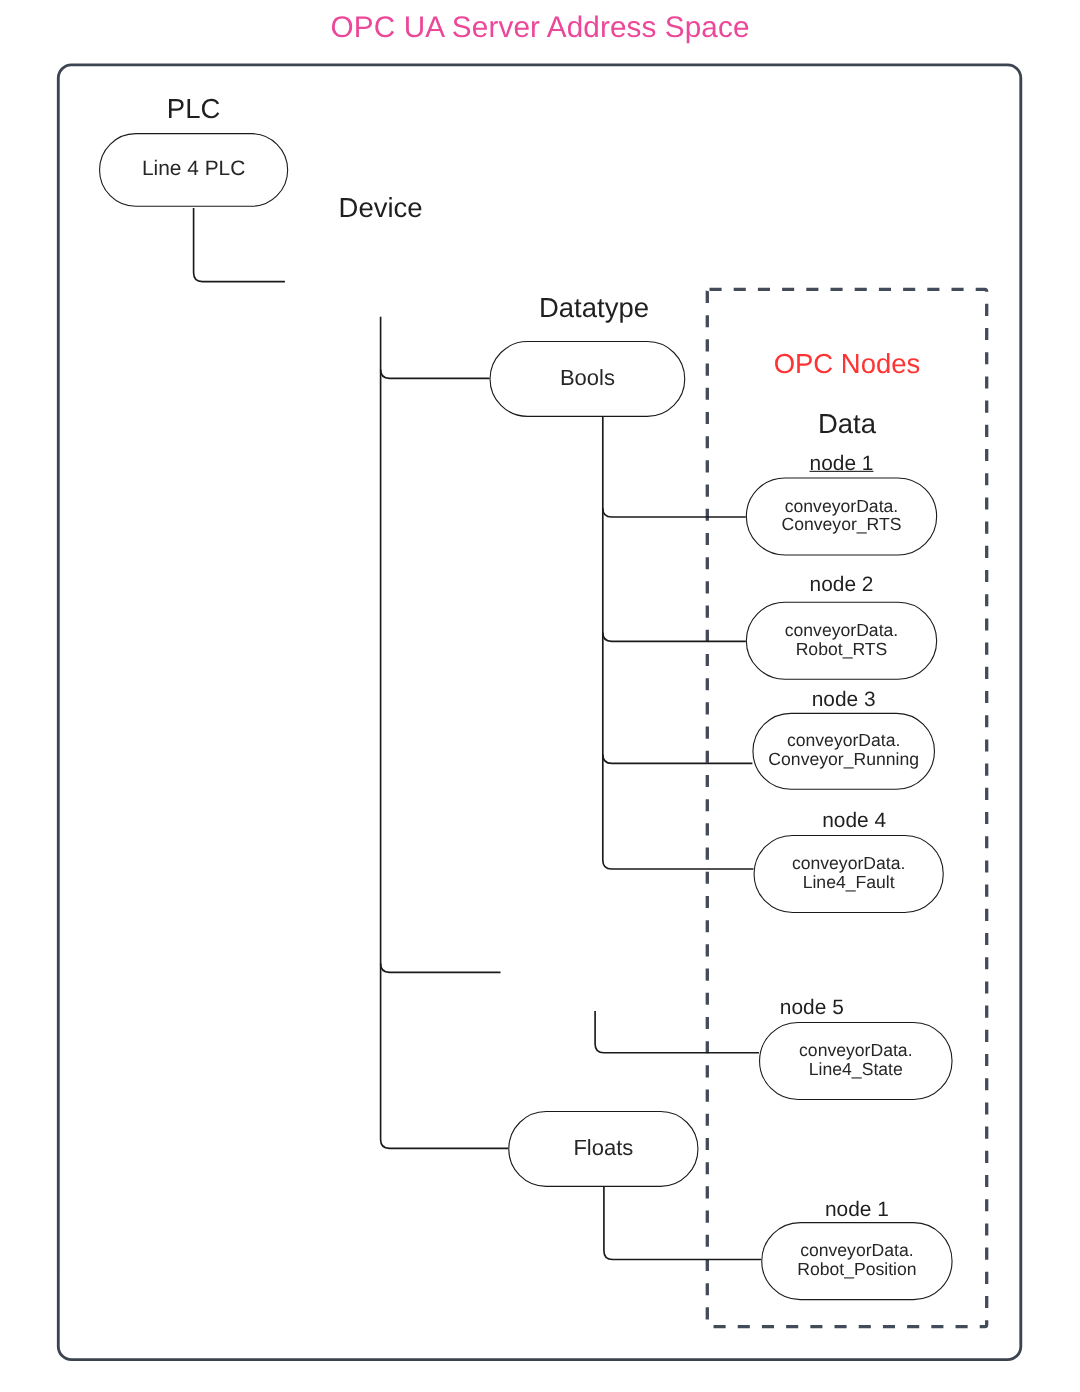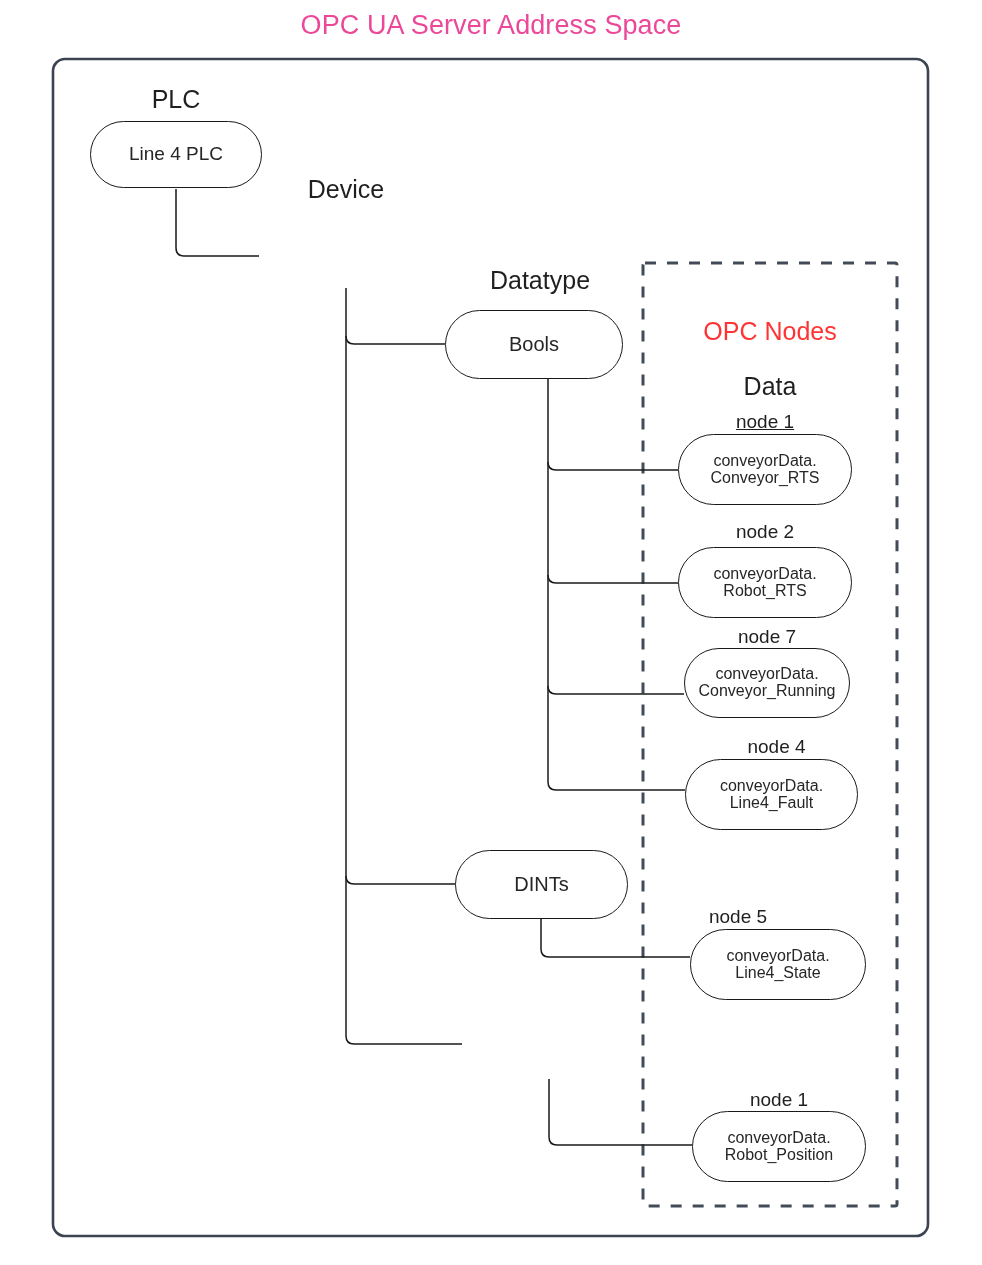--- a/index.html
+++ b/index.html
@@ -113,36 +113,36 @@
 
   <div class="abs node-box" style="left:90px;top:121px;width:172px;height:67px;">
     <span class="node-text tier1-text">Line 4 PLC</span>
   </div>
 
 
   <div class="abs node-box" style="left:445px;top:310px;width:178px;height:69px;">
     <span class="node-text tier2-text">Bools</span>
   </div>
 
-  <div class="abs node-box" style="left:455px;top:850px;width:173px;height:69px;">
-    <span class="node-text tier2-text">DINTs</span>
+
+  <div class="abs node-box" style="left:462px;top:1010px;width:173px;height:69px;">
+    <span class="node-text tier2-text">Floats</span>
   </div>
-
 
   <div class="abs group-label label-sm" style="left:678px;top:410px;width:174px;text-decoration:underline;">node 1</div>
   <div class="abs node-box" style="left:678px;top:434px;width:174px;height:71px;">
     <span class="node-text leaf-text"><span>conveyorData.</span><br><span>Conveyor_RTS</span></span>
   </div>
 
   <div class="abs group-label label-sm" style="left:678px;top:520px;width:174px;">node 2</div>
   <div class="abs node-box" style="left:678px;top:547px;width:174px;height:71px;">
     <span class="node-text leaf-text"><span>conveyorData.</span><br><span>Robot_RTS</span></span>
   </div>
 
-  <div class="abs group-label label-sm" style="left:684px;top:625px;width:166px;">node 7</div>
+  <div class="abs group-label label-sm" style="left:684px;top:625px;width:166px;">node 3</div>
   <div class="abs node-box" style="left:684px;top:648px;width:166px;height:70px;overflow:visible;">
     <span class="node-text leaf-text"><span>conveyorData.</span><br><span>Conveyor_Running</span></span>
   </div>
 
   <div class="abs group-label label-sm" style="left:690px;top:735px;width:173px;">node 4</div>
   <div class="abs node-box" style="left:685px;top:759px;width:173px;height:71px;">
     <span class="node-text leaf-text"><span>conveyorData.</span><br><span>Line4_Fault</span></span>
   </div>
 
   <div class="abs group-label label-sm" style="left:650px;top:905px;width:176px;">node 5</div>

